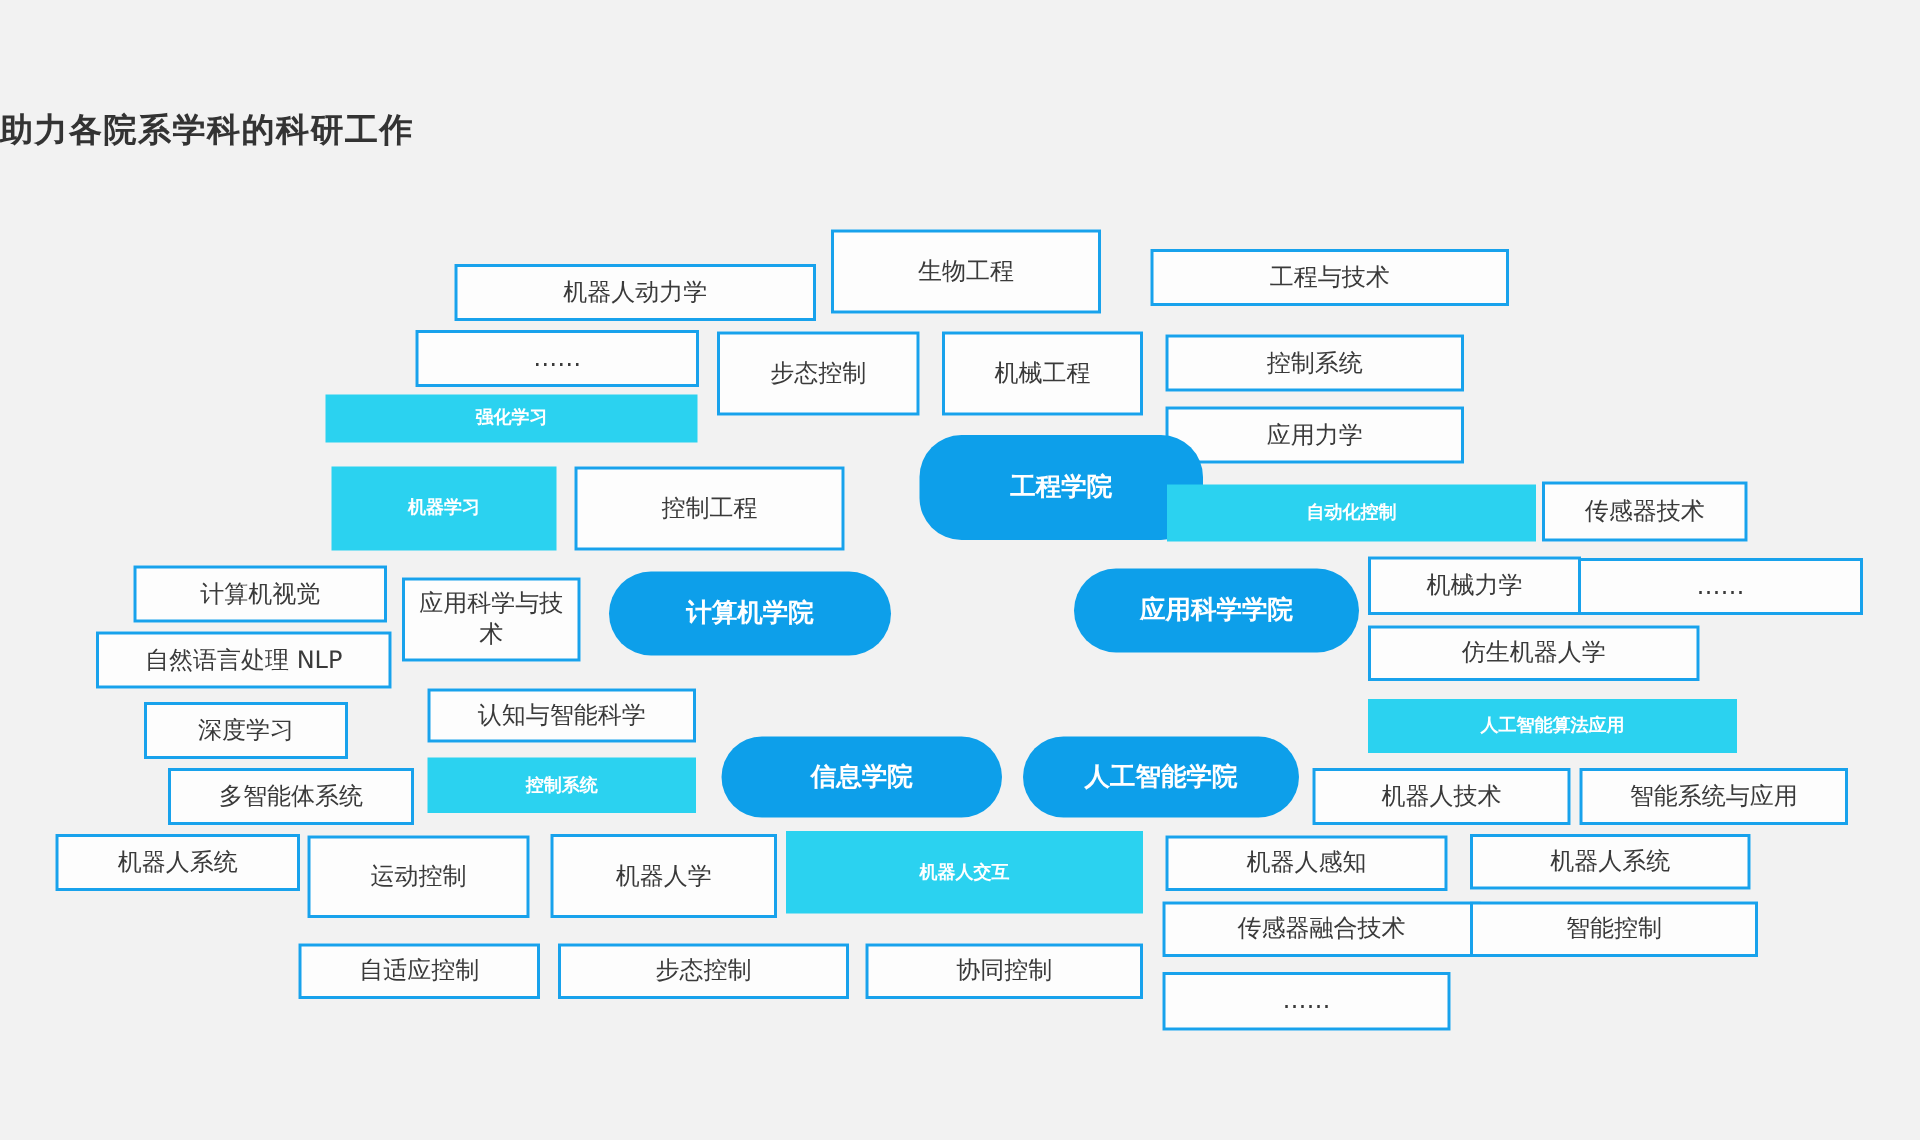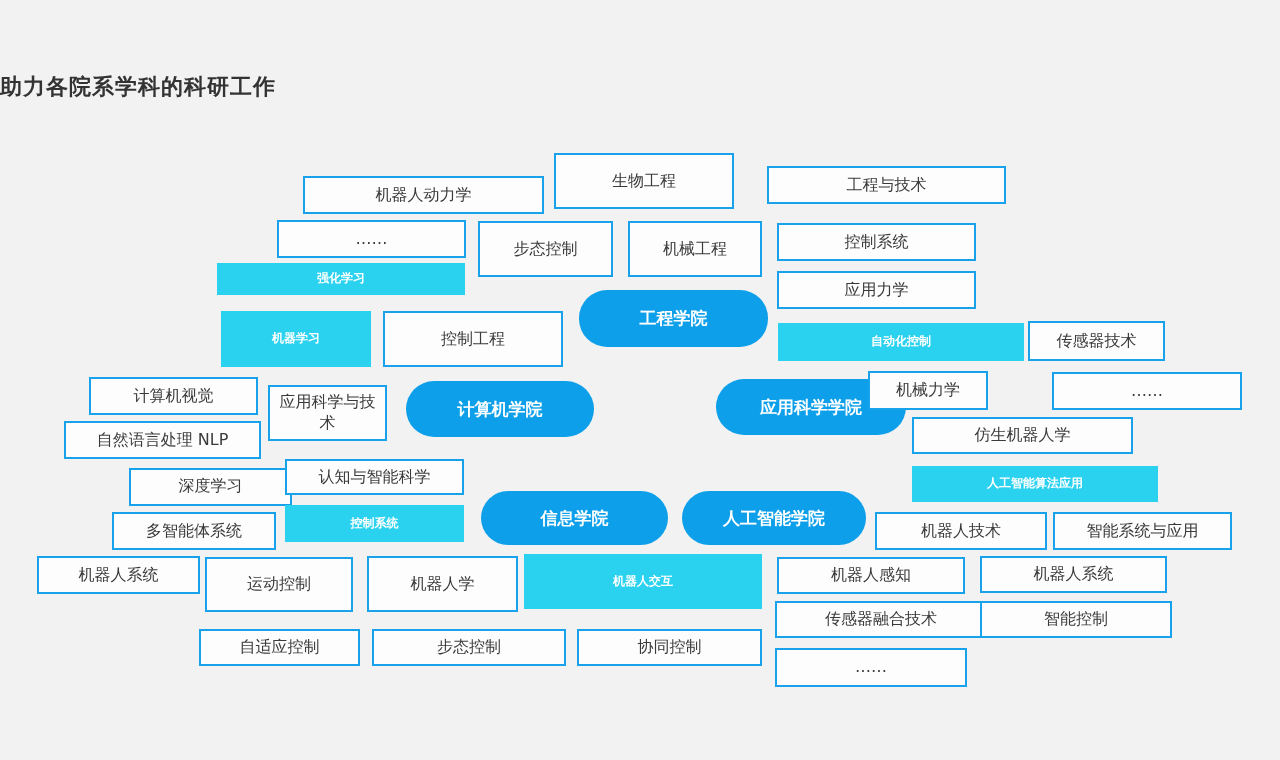--- a/index.html
+++ b/index.html
@@ -93,54 +93,54 @@
       </div>
       <div class="node topic" style="left: 777px; top: 271px; width: 199px; height: 38px;">
         <span>应用力学</span>
       </div>
       <div class="node highlight" style="left: 221px; top: 311px; width: 150px; height: 56px;">
         <span>机器学习</span>
       </div>
       <div class="node topic" style="left: 383px; top: 311px; width: 180px; height: 56px;">
         <span>控制工程</span>
       </div>
-      <div class="node college" style="left: 579px; top: 290px; width: 189px; height: 57px;">
+      <div class="node college" style="left: 613px; top: 290px; width: 189px; height: 70px;">
         <span>工程学院</span>
       </div>
       <div class="node highlight" style="left: 778px; top: 323px; width: 246px; height: 38px;">
         <span>自动化控制</span>
       </div>
       <div class="node topic" style="left: 1028px; top: 321px; width: 137px; height: 40px;">
         <span>传感器技术</span>
       </div>
       <div class="node topic" style="left: 89px; top: 377px; width: 169px; height: 38px;">
         <span>计算机视觉</span>
       </div>
       <div class="node topic" style="left: 268px; top: 385px; width: 119px; height: 56px;">
         <span>应用科学与技术</span>
       </div>
       <div class="node college" style="left: 406px; top: 381px; width: 188px; height: 56px;">
         <span>计算机学院</span>
       </div>
       <div class="node college" style="left: 716px; top: 379px; width: 190px; height: 56px;">
         <span>应用科学学院</span>
       </div>
-      <div class="node topic" style="left: 868px; top: 371px; width: 120px; height: 39px; text-align: center;">
+      <div class="node topic" style="left: 912px; top: 371px; width: 142px; height: 39px; text-align: center;">
         <span>机械力学</span>
       </div>
       <div class="node topic" style="left: 1052px; top: 372px; width: 190px; height: 38px;">
         <span>……</span>
       </div>
       <div class="node topic" style="left: 64px; top: 421px; width: 197px; height: 38px;">
         <span>自然语言处理 NLP</span>
       </div>
       <div class="node topic" style="left: 912px; top: 417px; width: 221px; height: 37px;">
         <span>仿生机器人学</span>
       </div>
-      <div class="node topic" style="left: 129px; top: 468px; width: 163px; height: 38px; font-family: Liberation Mono, monospace;">
+      <div class="node topic" style="left: 96px; top: 468px; width: 136px; height: 38px;">
         <span>深度学习</span>
       </div>
       <div class="node topic" style="left: 285px; top: 459px; width: 179px; height: 36px;">
         <span>认知与智能科学</span>
       </div>
       <div class="node highlight" style="left: 912px; top: 466px; width: 246px; height: 36px;">
         <span>人工智能算法应用</span>
       </div>
       <div class="node topic" style="left: 112px; top: 512px; width: 164px; height: 38px;">
         <span>多智能体系统</span>

